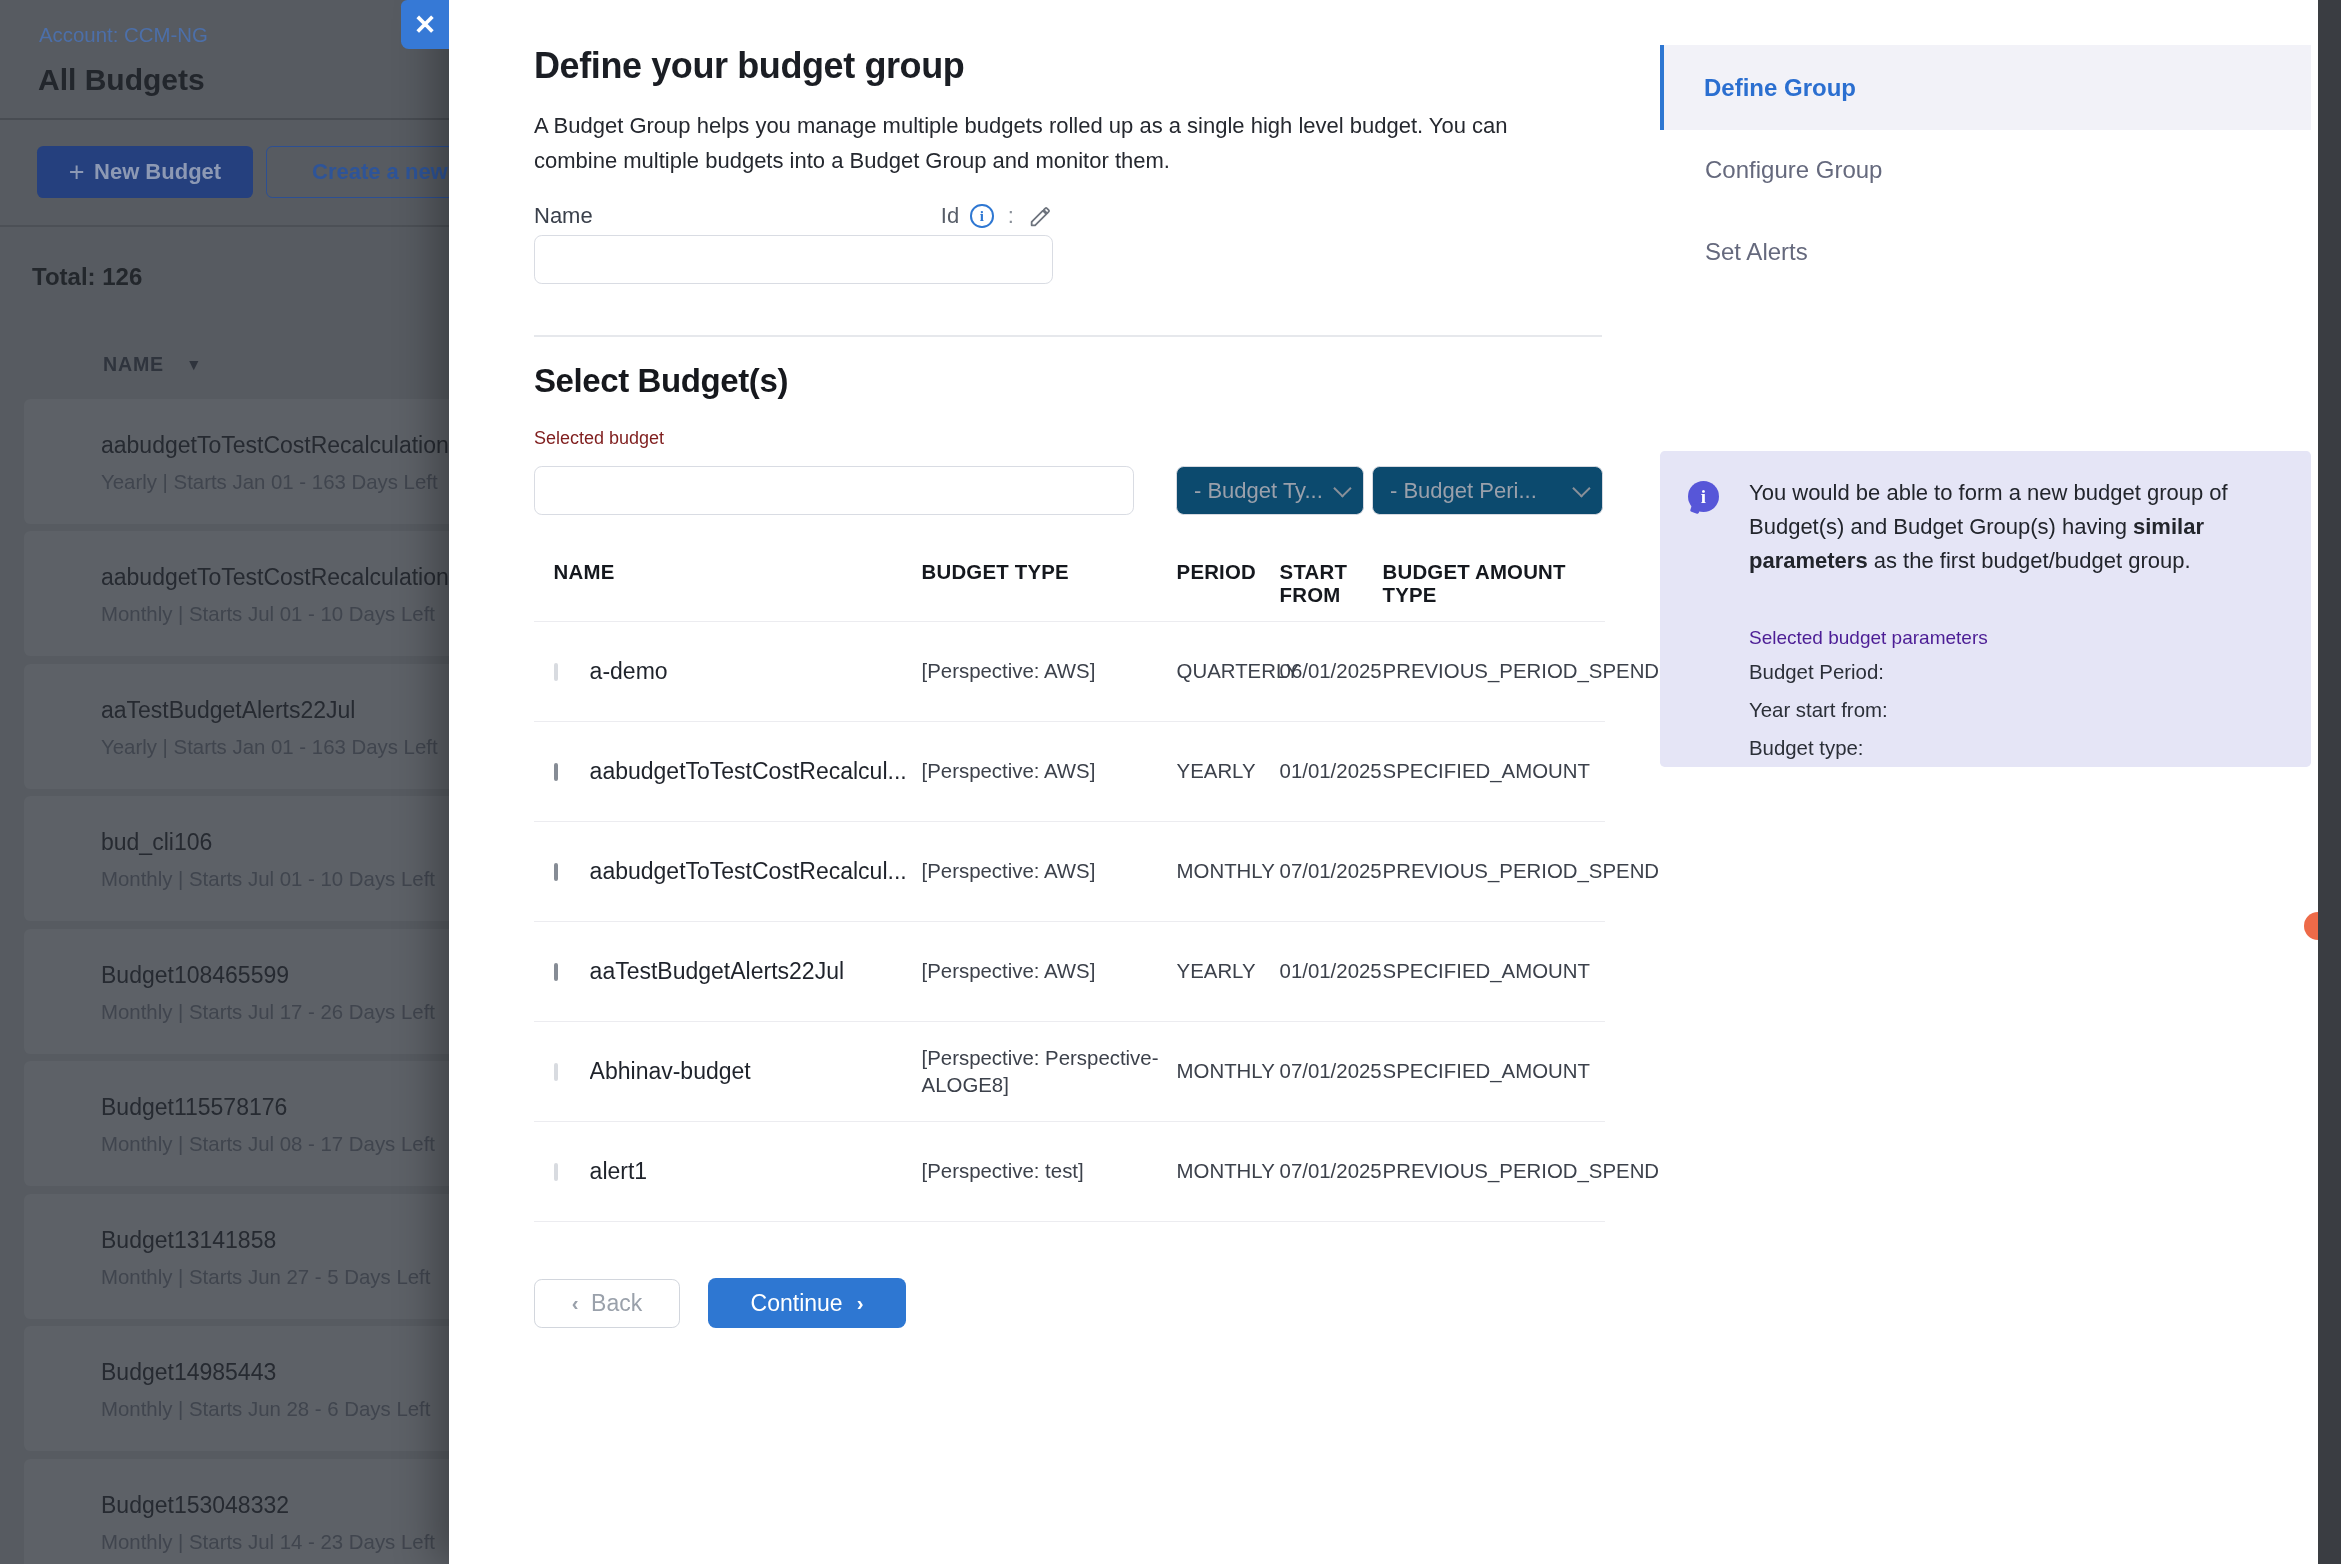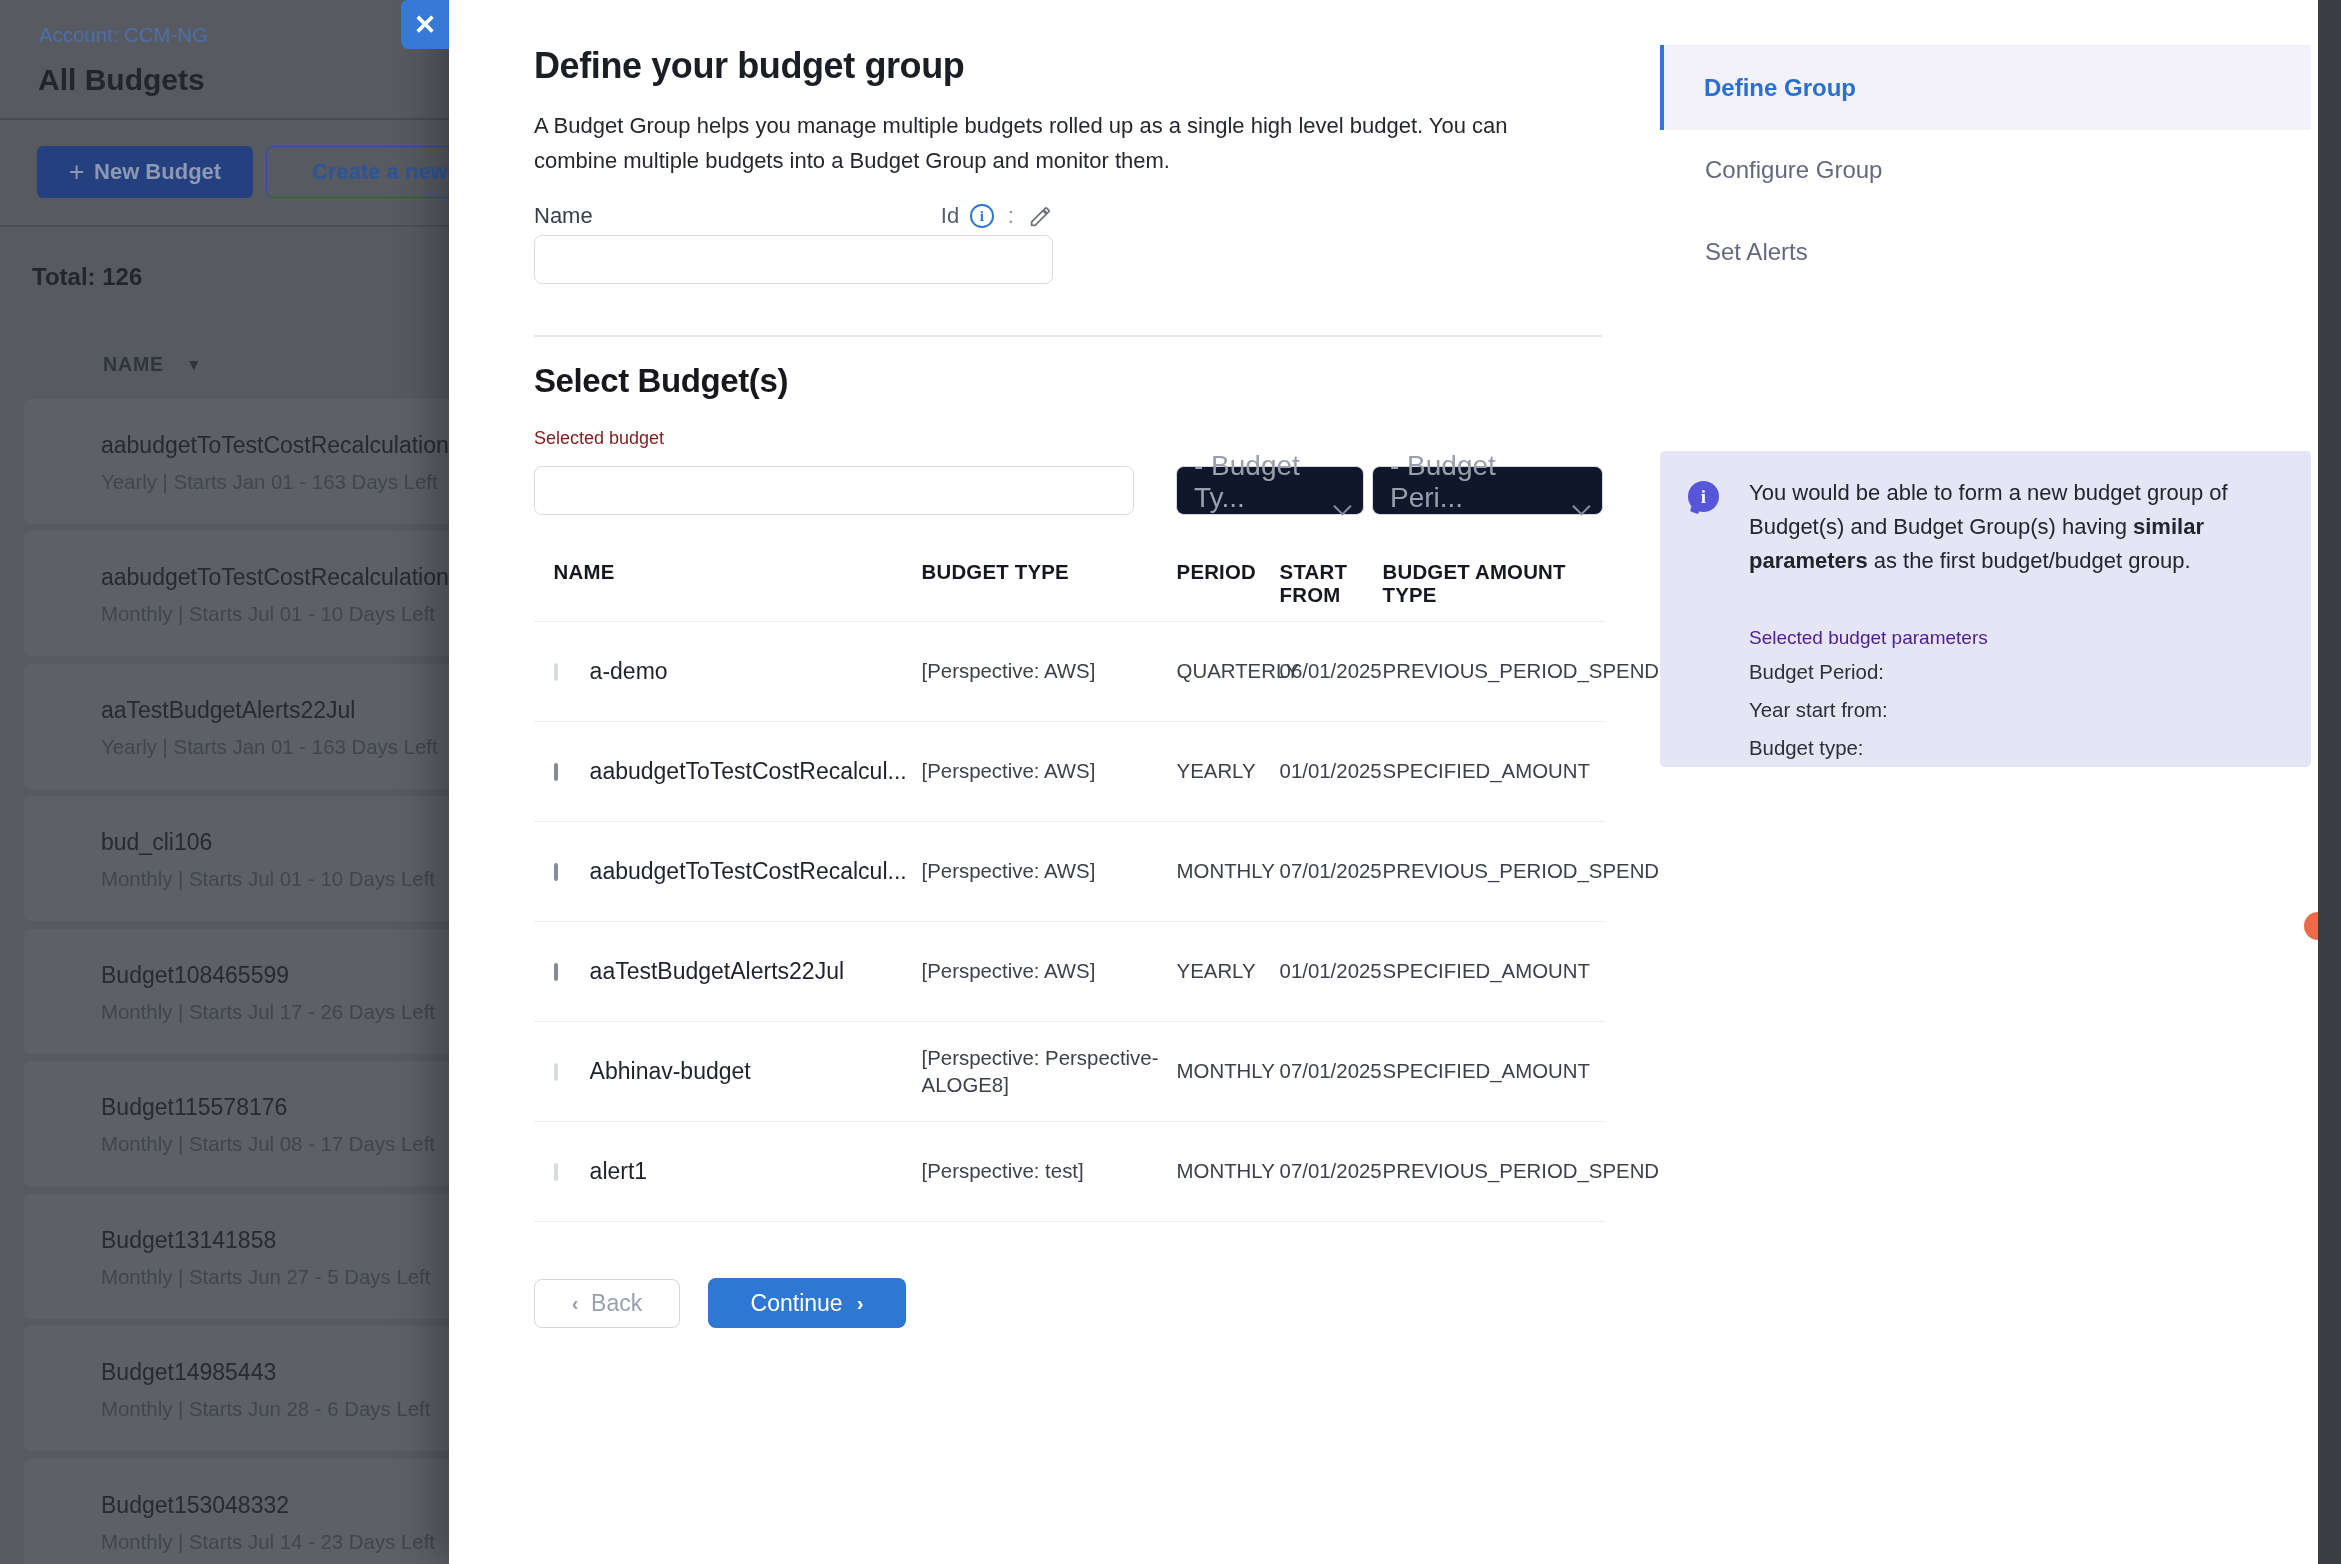--- a/index.html
+++ b/index.html
@@ -72,22 +72,22 @@
   .m-divider { position:absolute; left:85px; top:335px; width:1068px; height:1.6px; background:#e6e8ec; }
   .m-select-heading { position:absolute; left:85px; top:362px; font-size:33px; font-weight:700; color:#16181d; letter-spacing:-0.4px; }
   .m-selected-label { position:absolute; left:85px; top:428px; font-size:18px; color:#7f1d1d; font-weight:500; }
 
   .m-search-input {
     position:absolute; left:85px; top:466px; width:600px; height:49px;
     border:1.6px solid #d9dce3; border-radius:7.8px; font-size:22px; padding:0 15.7px; color:#25282f; outline:none; background:#fff;
   }
   .dropdown {
     position:absolute; top:466px; height:49px; border:1.6px solid #d6d9e0; border-radius:7.8px;
-    display:flex; align-items:flex-end; justify-content:space-between; padding:0 17px;
-    color:#9aa0ab; font-size:28px; cursor:pointer; background:#0f172a;
+    display:flex; align-items:center; justify-content:space-between; padding:0 17px;
+    color:#9aa0ab; font-size:22px; cursor:pointer; background:#0c4a6e;
   }
   .dd-type { left:727px; width:188px; }
   .dd-period { left:923px; width:231px; }
   .chevron {
     width:12.5px; height:12.5px; border-right:2.4px solid #8a9099; border-bottom:2.4px solid #8a9099;
     transform:rotate(45deg) translateY(-3.1px); flex:none; margin-left:7.8px;
   }
 
   
   .b-table { position:absolute; left:85px; top:541px; width:1071px; }

